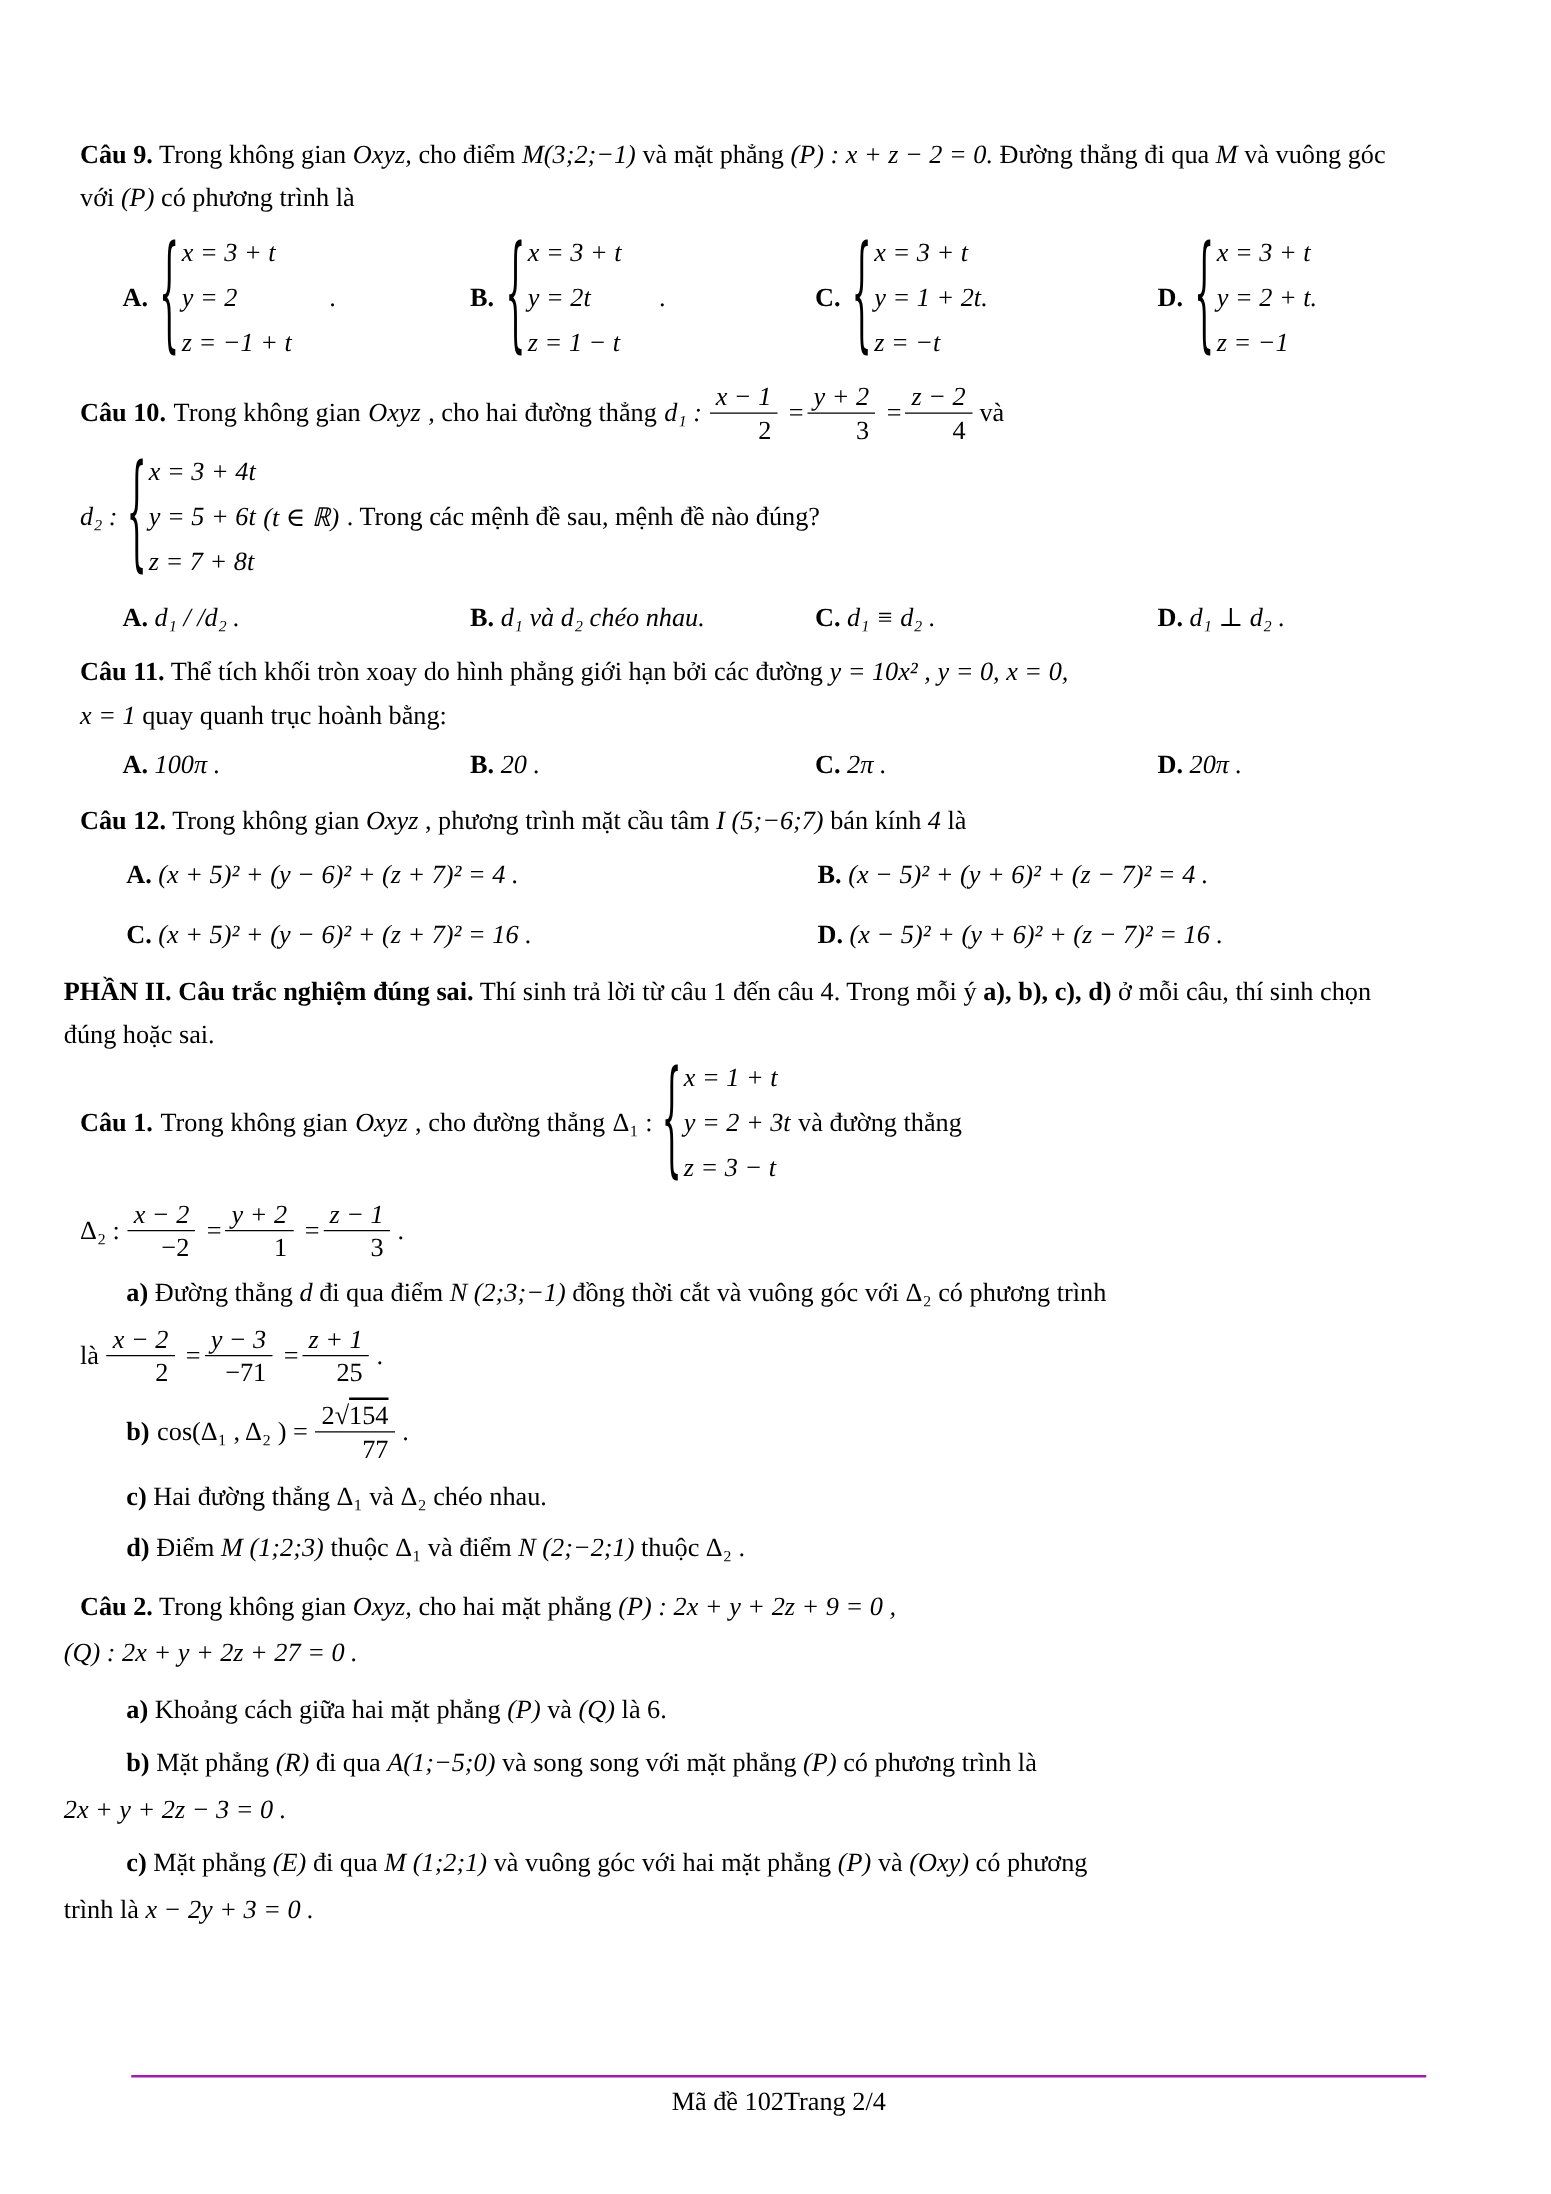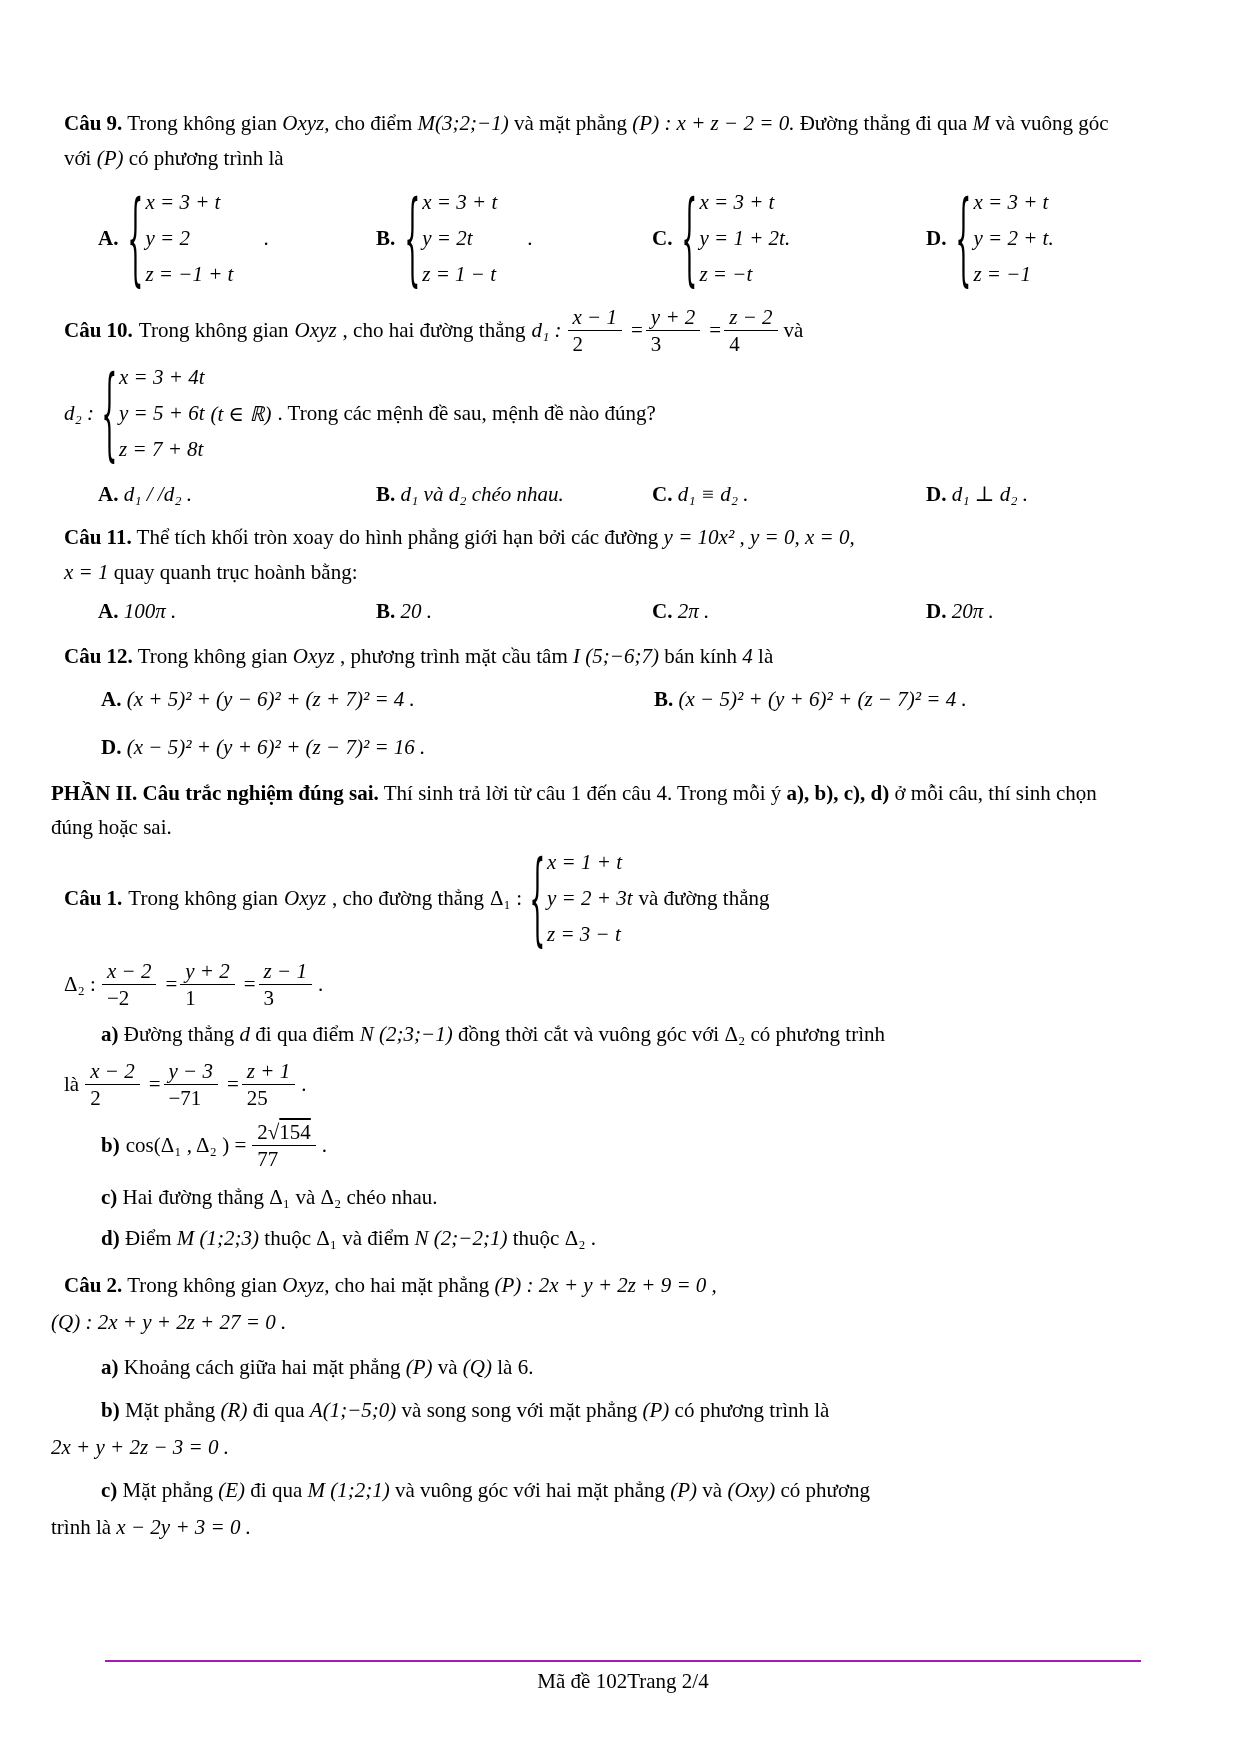--- a/index.html
+++ b/index.html
@@ -24,21 +24,21 @@
   .optrow2 .opt2{width:553px;line-height:42px}
   .optrow2 .opt2l{flex:1;line-height:42px}
   
   .cases{display:inline-flex;align-items:center}
   .brace{display:inline-block;width:15px;font-size:30px;line-height:30px;
          font-family:"DejaVu Serif",serif;transform:scale(.85,3.35);transform-origin:center;margin-right:4px}
   .eqs{display:flex;flex-direction:column;align-items:flex-start}
   .eqs .eq{display:block;line-height:36px;font-style:italic}
   .tail{margin-left:22px}
   
-  .frac{display:inline-block;vertical-align:middle;text-align:left}
+  .frac{display:inline-block;vertical-align:middle;text-align:right}
   .frac .num,.frac .den{display:block;line-height:26px;padding:0 5px}
   .frac .den{border-top:1.5px solid #000;font-style:normal}
   .rel{margin:0 3px}
   .rad{text-decoration:overline}
   
   .mt2{margin-top:2px}.mt4{margin-top:4px}.mt6{margin-top:6px}.mt8{margin-top:8px}
   .mt10{margin-top:10px}.mt12{margin-top:12px}
   .part2 p{line-height:34px}
   
   .footer{position:absolute;left:105px;right:100px;top:1660px;border-top:2px solid #a21caf;
@@ -185,20 +185,21 @@
       <i>I (5;−6;7)</i>
       <span>bán kính</span>
       <i>4</i>
       <span>là</span>
     </p>
     <div class="optrow2 mt4">
       <p class="opt2"><b>A.</b> <i>(x + 5)² + (y − 6)² + (z + 7)² = 4 .</i></p>
       <p class="opt2l"><b>B.</b> <i>(x − 5)² + (y + 6)² + (z − 7)² = 4 .</i></p>
     </div>
     <div class="optrow2 mt6">
+      <p class="opt2"><b>C.</b> <i>(x + 5)² + (y − 6)² + (z + 7)² = 16 .</i></p>
       <p class="opt2l"><b>D.</b> <i>(x − 5)² + (y + 6)² + (z − 7)² = 16 .</i></p>
     </div>
   </section>
 
   <section class="part2">
     <p class="mt8">
       <b>PHẦN II. Câu trắc nghiệm đúng sai.</b>
       <span>Thí sinh trả lời từ câu 1 đến câu 4. Trong mỗi ý</span>
       <b>a), b), c), d)</b>
       <span>ở mỗi câu, thí sinh chọn đúng hoặc sai.</span>

